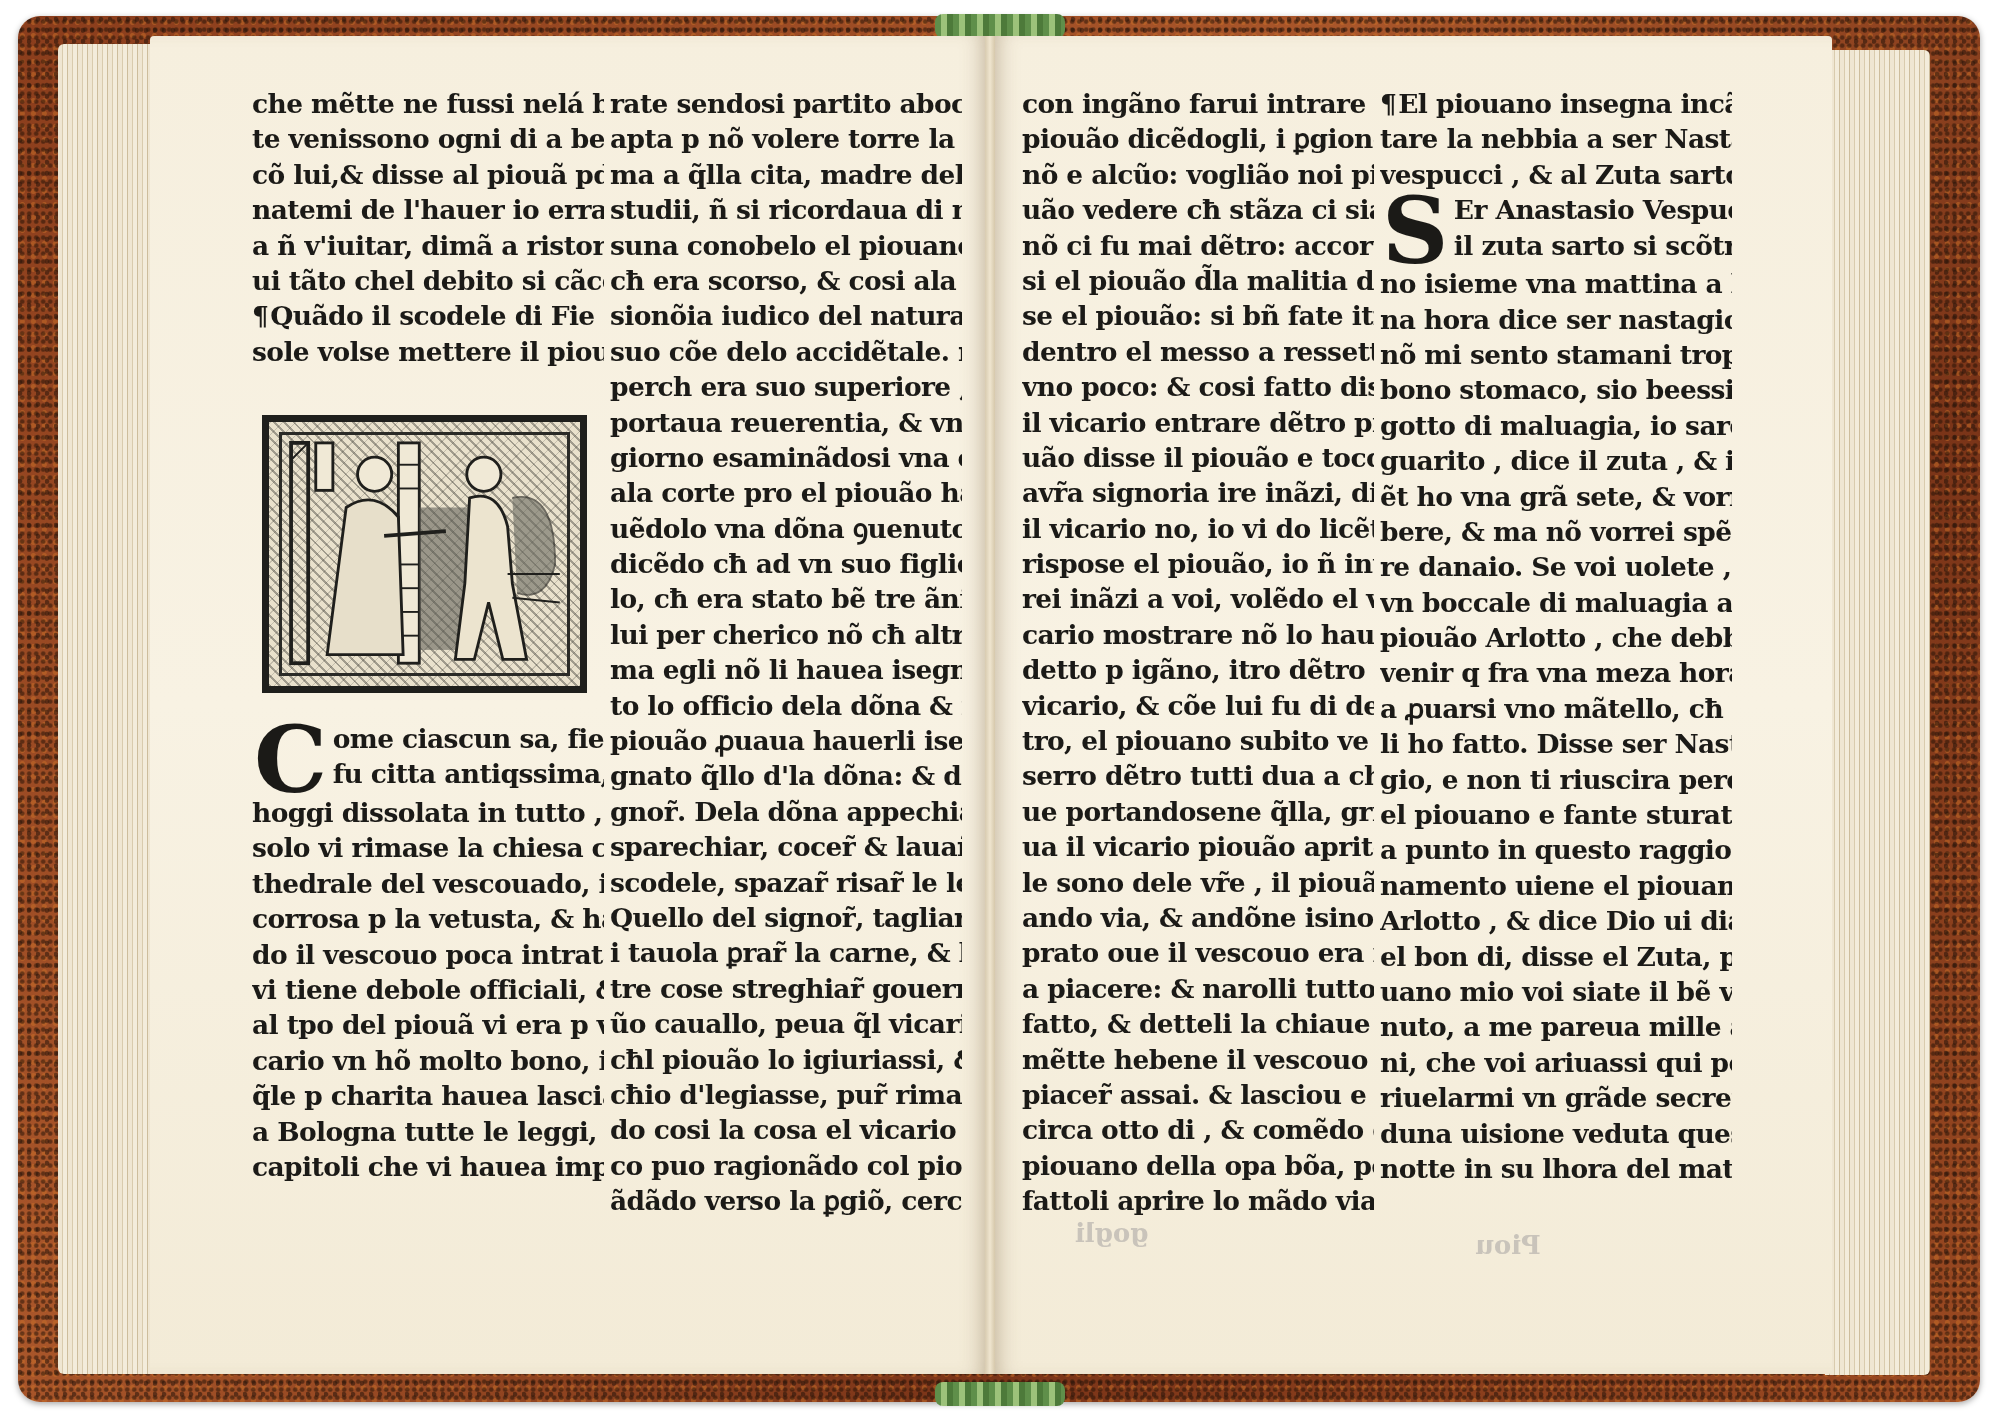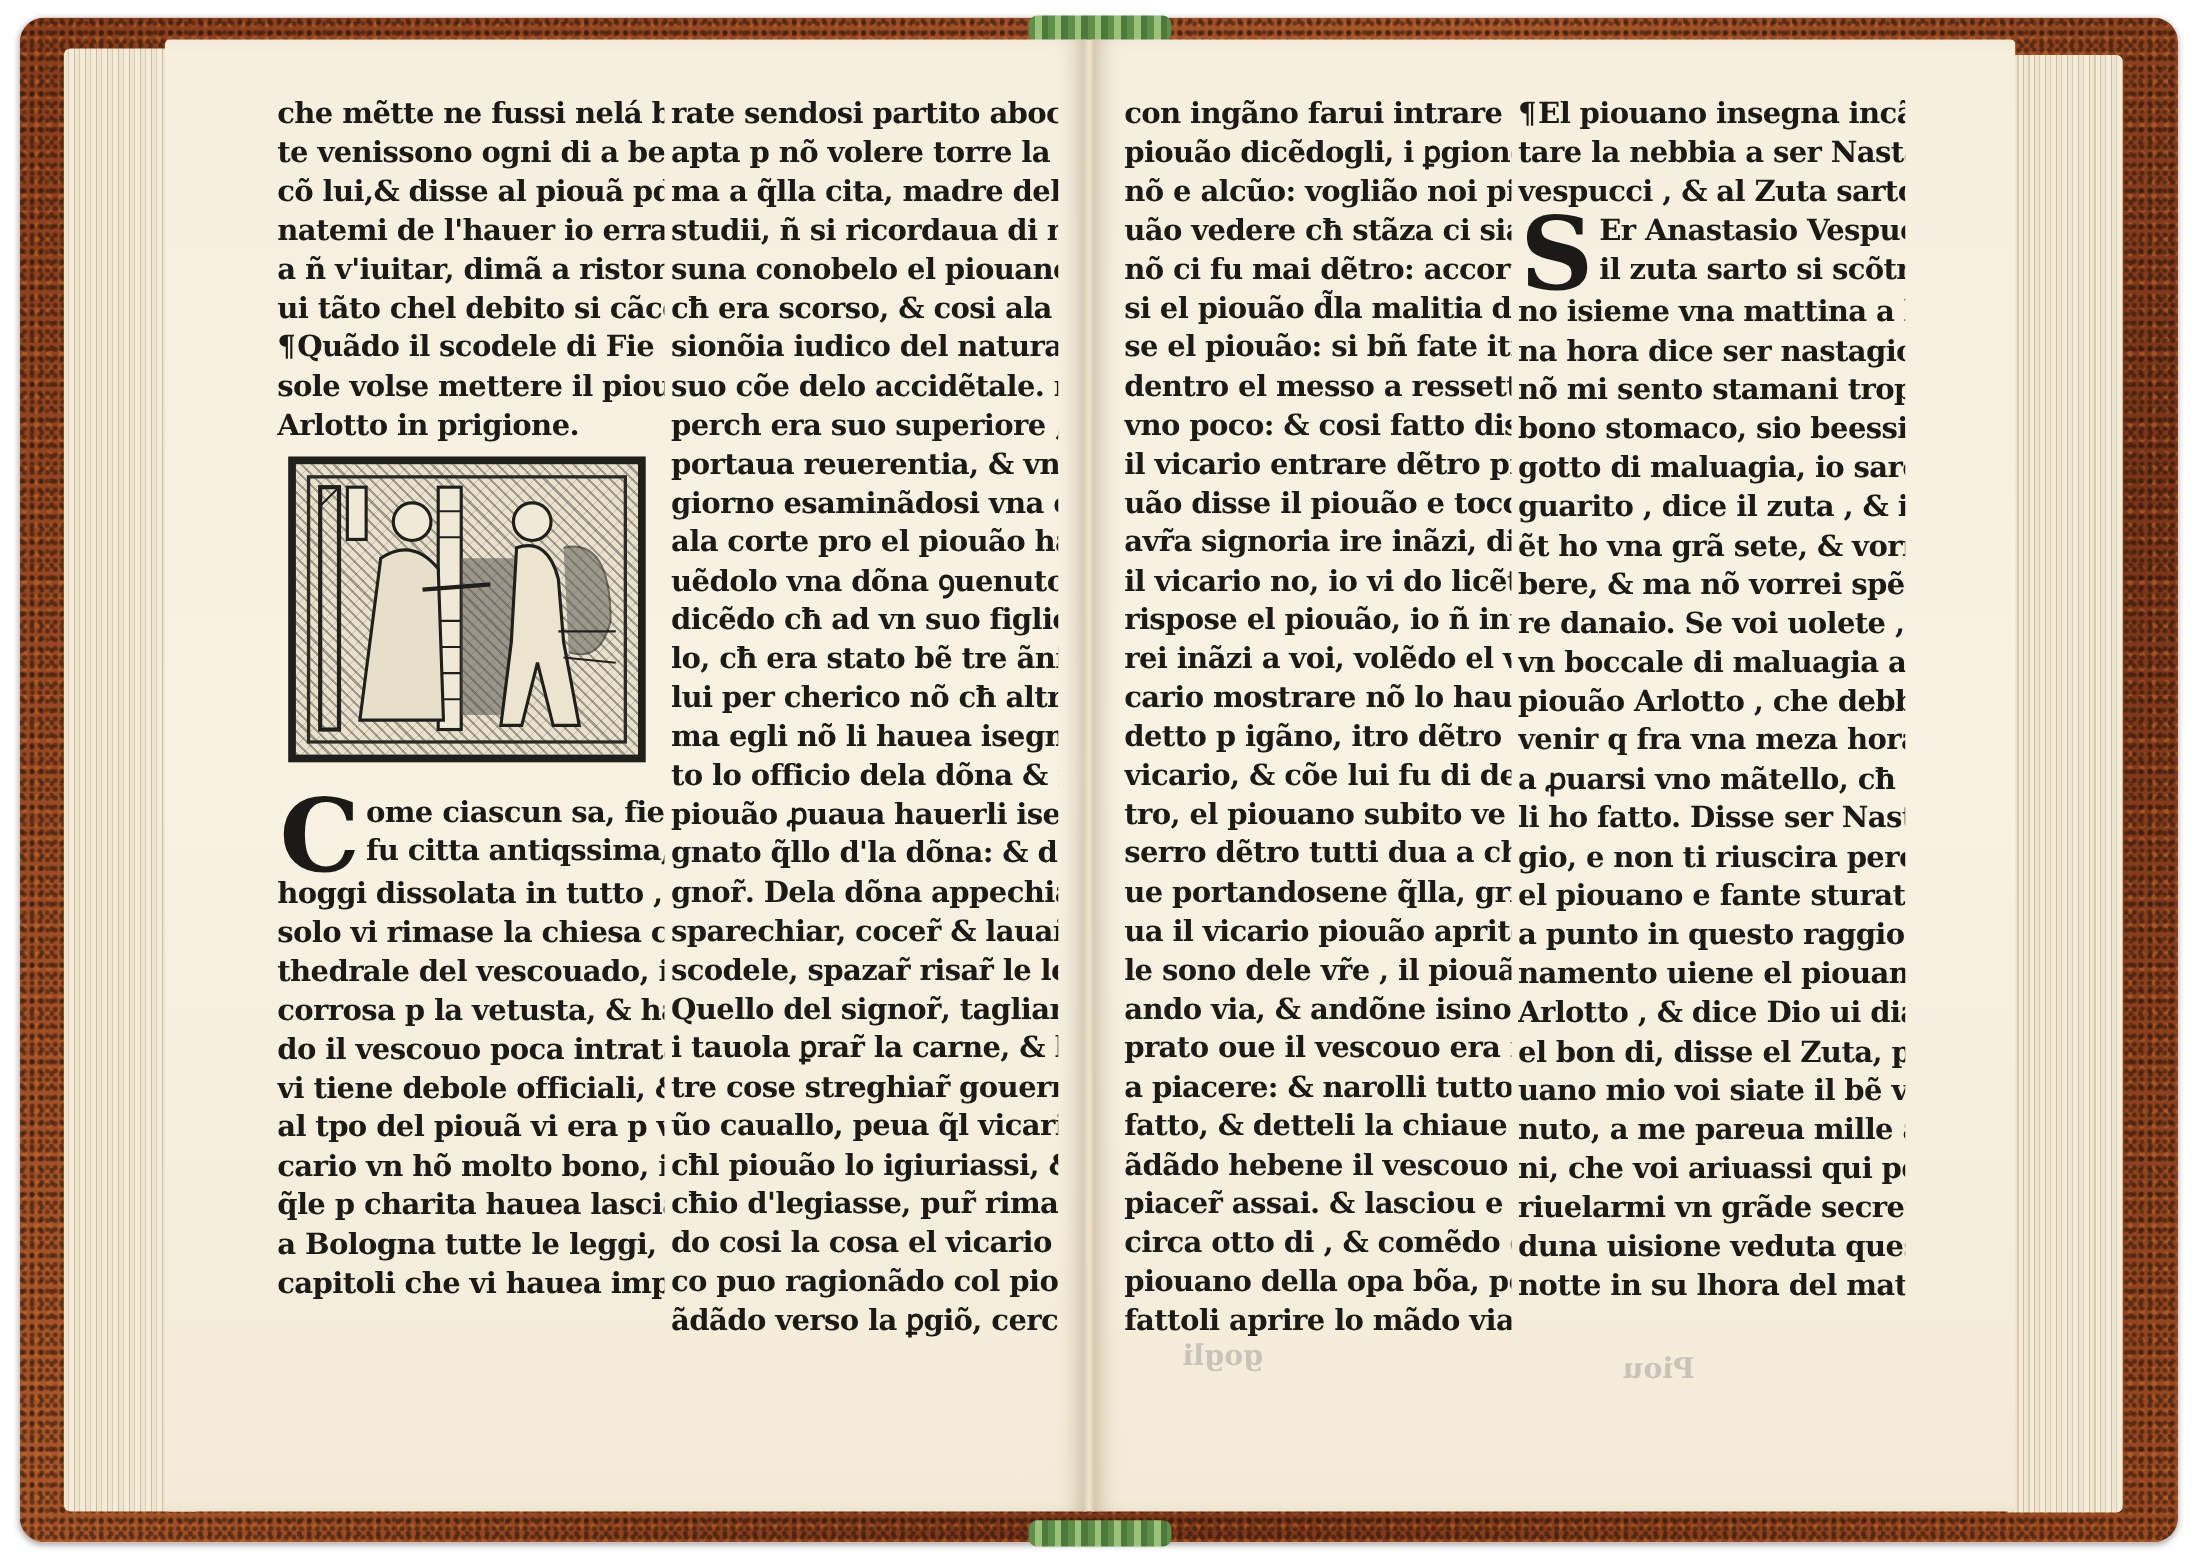--- a/index.html
+++ b/index.html
@@ -84,21 +84,20 @@
 
 <div class="col" style="left:252px;">
   <span class="line">che mẽtte ne fussi nelá bot</span>
   <span class="line">te venissono ogni di a bere</span>
   <span class="line">cõ lui,&amp; disse al piouã pdo</span>
   <span class="line">natemi de l'hauer io errato</span>
   <span class="line">a ñ v'iuitar, dimã a ristorar</span>
   <span class="line">ui tãto chel debito si cãceli.</span>
   <span class="line"><span class="pilcrow">¶</span><span>Quãdo il scodele di Fie</span></span>
   <span class="line">sole volse mettere il piouã</span>
-  <span class="line">Arlotto in prigione.</span>
 </div>
 
 <div class="woodcut" style="left:262px; top:415px;">
   <div class="inner"></div>
   <svg viewBox="0 0 325 278">
     <rect x="22" y="22" width="18" height="232" fill="none" stroke="#1f1f1c" stroke-width="4"></rect>
     <line x1="22" y1="40" x2="40" y2="22" stroke="#1f1f1c" stroke-width="2"></line>
     <rect x="48" y="22" width="18" height="50" fill="#f0e9d6" stroke="#1f1f1c" stroke-width="3"></rect>
     <rect x="135" y="22" width="22" height="232" fill="#f0e9d6" stroke="#1f1f1c" stroke-width="3"></rect>
     <g stroke="#1f1f1c" stroke-width="2">
@@ -194,21 +193,21 @@
   <span class="line">vicario, &amp; cõe lui fu di den</span>
   <span class="line">tro, el piouano subito ve si</span>
   <span class="line">serro dẽtro tutti dua a chia</span>
   <span class="line">ue portandosene q̃lla, grida</span>
   <span class="line">ua il vicario piouão aprite</span>
   <span class="line">le sono dele vr̃e , il piouão</span>
   <span class="line">ando via, &amp; andõne isino a</span>
   <span class="line">prato oue il vescouo era ito</span>
   <span class="line">a piacere: &amp; narolli tutto il</span>
   <span class="line">fatto, &amp; detteli la chiaue d'la</span>
-  <span class="line">ãdãdo hebene il vescouo</span>
+  <span class="line">mẽtte hebene il vescouo</span>
   <span class="line">piacer̃ assai. &amp; lasciou e listar̃</span>
   <span class="line">circa otto di , &amp; comẽdo el</span>
   <span class="line">piouano della opa bõa, poi</span>
   <span class="line">fattoli aprire lo mãdo via.</span>
 </div>
 
 <div class="col" style="left:1380px;">
   <span class="line"><span class="pilcrow">¶</span><span>El piouano insegna incã</span></span>
   <span class="line">tare la nebbia a ser Nastagio</span>
   <span class="line">vespucci , &amp; al Zuta sarto.</span>

